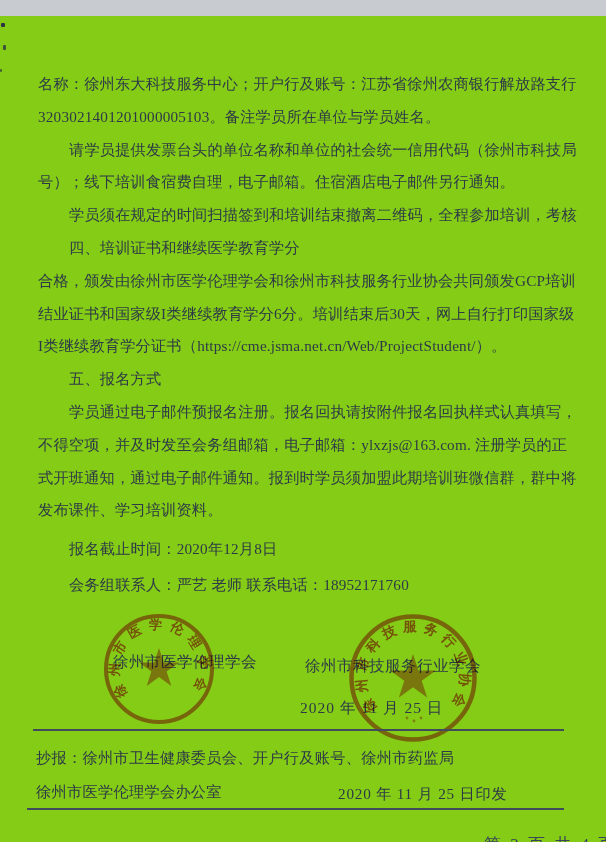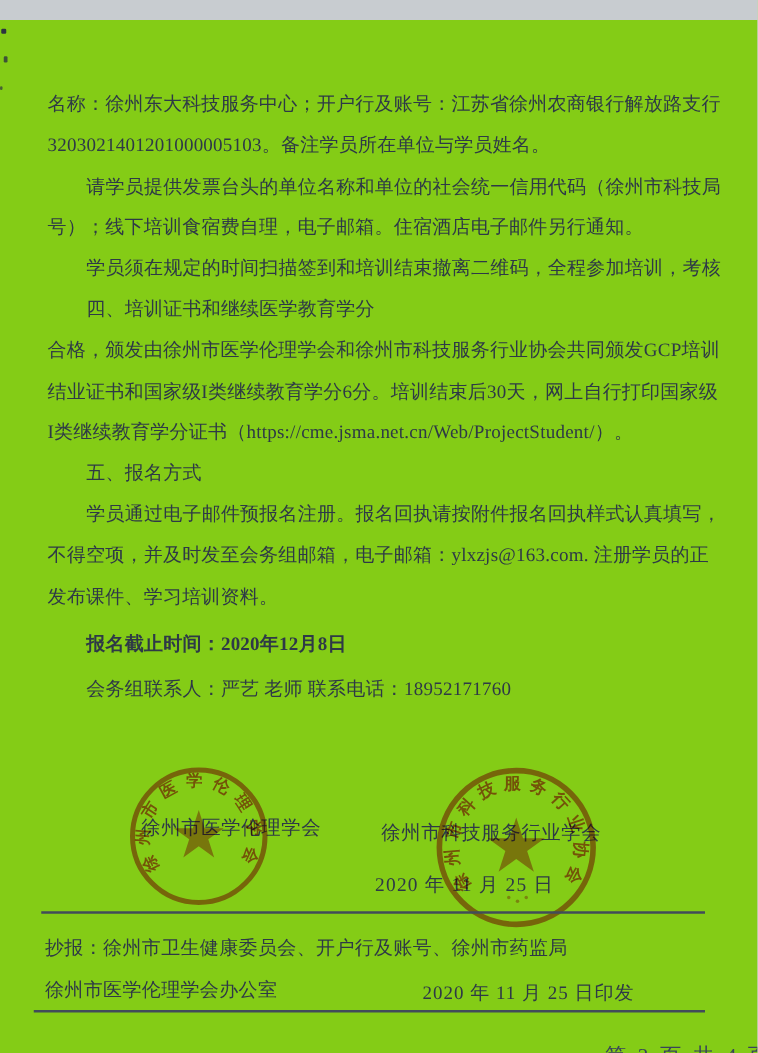--- a/index.html
+++ b/index.html
@@ -16,21 +16,21 @@
   .speck.s2 { left:3px; top:29px; width:3px; height:5px; opacity:.8; }
   .speck.s3 { left:0; top:53px; width:2px; height:3px; opacity:.7; }
 
   
   .body-block { position:absolute; left:38px; top:52px; width:535px; }
   .tline {
     height:32.8px; line-height:32.8px; white-space:nowrap;
     font-size:15.2px; letter-spacing:.2px;
   }
   .tline.indent { padding-left:31px; }
-  .tline.gap-a { margin-top:6px;font-weight:bold; }
+  .tline.gap-a { margin-top:6px; }
   .tline.gap-b { margin-top:3px; }
 
   
   .sig { position:absolute; white-space:nowrap; font-size:15.5px; letter-spacing:.5px; }
   .sig.org-left  { left:113px; top:636px; }
   .sig.org-right { left:305px; top:640px; }
   .sig.date      { left:300px; top:682px; letter-spacing:1px; }
 
   
   .seal { position:absolute; mix-blend-mode:multiply; opacity:.92; }
@@ -68,20 +68,21 @@
     <div class="tline indent">请学员提供发票台头的单位名称和单位的社会统一信用代码（徐州市科技局</div>
     <div class="tline">号）；线下培训食宿费自理，电子邮箱。住宿酒店电子邮件另行通知。</div>
     <div class="tline indent">学员须在规定的时间扫描签到和培训结束撤离二维码，全程参加培训，考核</div>
     <div class="tline indent">四、培训证书和继续医学教育学分</div>
     <div class="tline">合格，颁发由徐州市医学伦理学会和徐州市科技服务行业协会共同颁发GCP培训</div>
     <div class="tline">结业证书和国家级I类继续教育学分6分。培训结束后30天，网上自行打印国家级</div>
     <div class="tline">I类继续教育学分证书（https://cme.jsma.net.cn/Web/ProjectStudent/）。</div>
     <div class="tline indent">五、报名方式</div>
     <div class="tline indent">学员通过电子邮件预报名注册。报名回执请按附件报名回执样式认真填写，</div>
     <div class="tline">不得空项，并及时发至会务组邮箱，电子邮箱：ylxzjs@163.com.  注册学员的正</div>
+    <div class="tline">式开班通知，通过电子邮件通知。报到时学员须加盟此期培训班微信群，群中将</div>
     <div class="tline">发布课件、学习培训资料。</div>
     <div class="tline indent gap-a">报名截止时间：2020年12月8日</div>
     <div class="tline indent gap-b">会务组联系人：严艺 老师   联系电话：18952171760</div>
   </div>
 
   <div class="sig org-left">徐州市医学伦理学会</div>
   <div class="sig org-right">徐州市科技服务行业学会</div>
   <div class="sig date">2020 年 11 月 25 日</div>
 
   <svg class="seal seal-left" width="120" height="120" viewBox="-60 -60 120 120">

